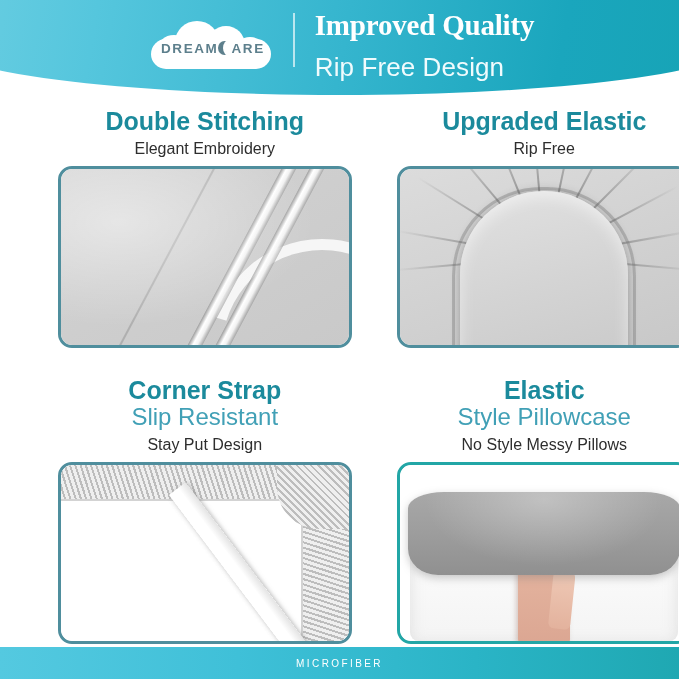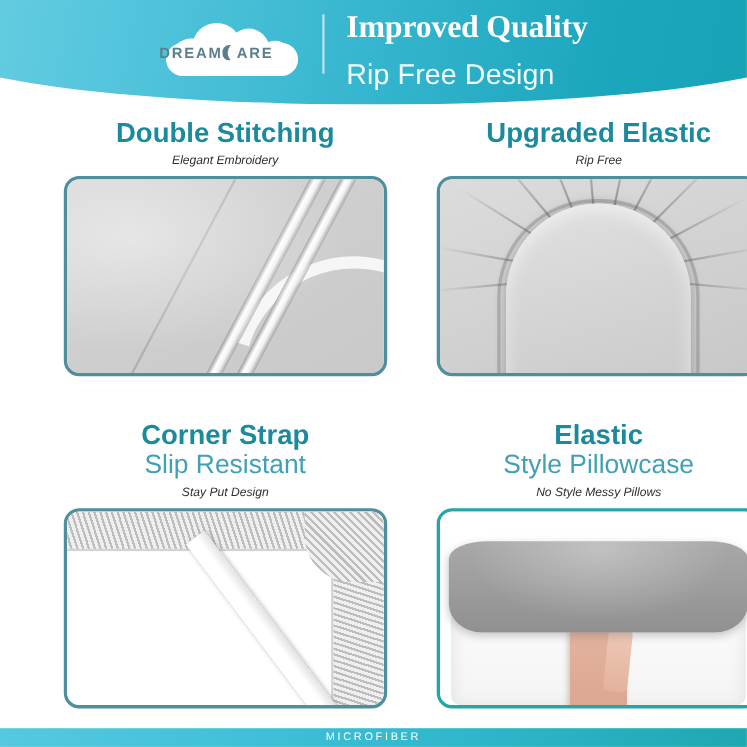--- a/index.html
+++ b/index.html
@@ -77,21 +77,21 @@
   }
   .cb1 { left: 6px;  top: 14px; width: 34px; height: 30px; }
   .cb2 { left: 24px; top: 0px;  width: 44px; height: 42px; }
   .cb3 { left: 56px; top: 5px;  width: 38px; height: 38px; }
   .cb4 { left: 84px; top: 16px; width: 30px; height: 28px; }
   .logo-text {
     position: absolute;
     left: 0;
     top: 30px;
     width: 120px;
-    text-align: left;
+    text-align: right;
     font-size: 13.5px;
     font-weight: bold;
     letter-spacing: 1.6px;
     color: #5d7f8c;
     white-space: nowrap;
   }
   .logo-moon {
     display: inline-block;
     position: relative;
     width: 13px;
@@ -178,22 +178,21 @@
   .feat-sub {
     font-size: 24px;
     font-weight: 300;
     color: #41a0b6;
     line-height: 1.1;
     text-align: center;
     white-space: nowrap;
     margin-top: 1px;
   }
   .feat-note {
-    font-size: 11px;
-    font-style: italic;
+    font-size: 16px;
     color: #2e2e2e;
     text-align: left;
     margin-top: 6px;
     white-space: nowrap;
   }
   .panel {
     position: relative;
     width: 294px;
     height: 182px;
     margin-top: 8px;
@@ -367,21 +366,21 @@
     background: rgba(170,115,95,.45);
   }
   .p4-knuckle.k2 { top: 96px; margin-left: -17px; width: 20px; }
 
   
   .footer {
     position: absolute;
     left: 0;
     bottom: 0;
     width: 679px;
-    height: 17px;
+    height: 32px;
     background: linear-gradient(90deg,#54c9e0 0%, #3fc0d8 35%, #2ab4c6 70%, #1fa8b2 100%);
     display: flex;
     align-items: center;
     justify-content: center;
   }
   .footer-text {
     font-size: 10px;
     color: #ffffff;
     letter-spacing: 2.4px;
     font-weight: 400;

